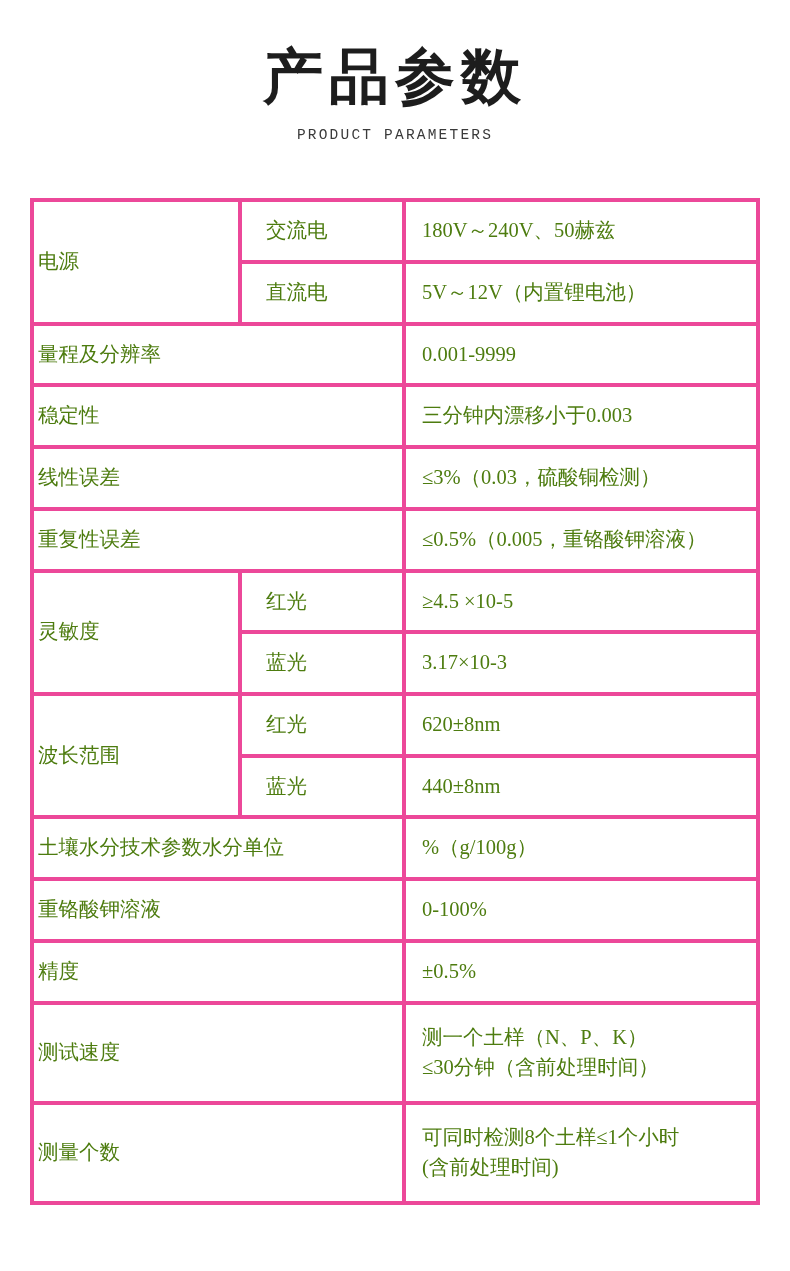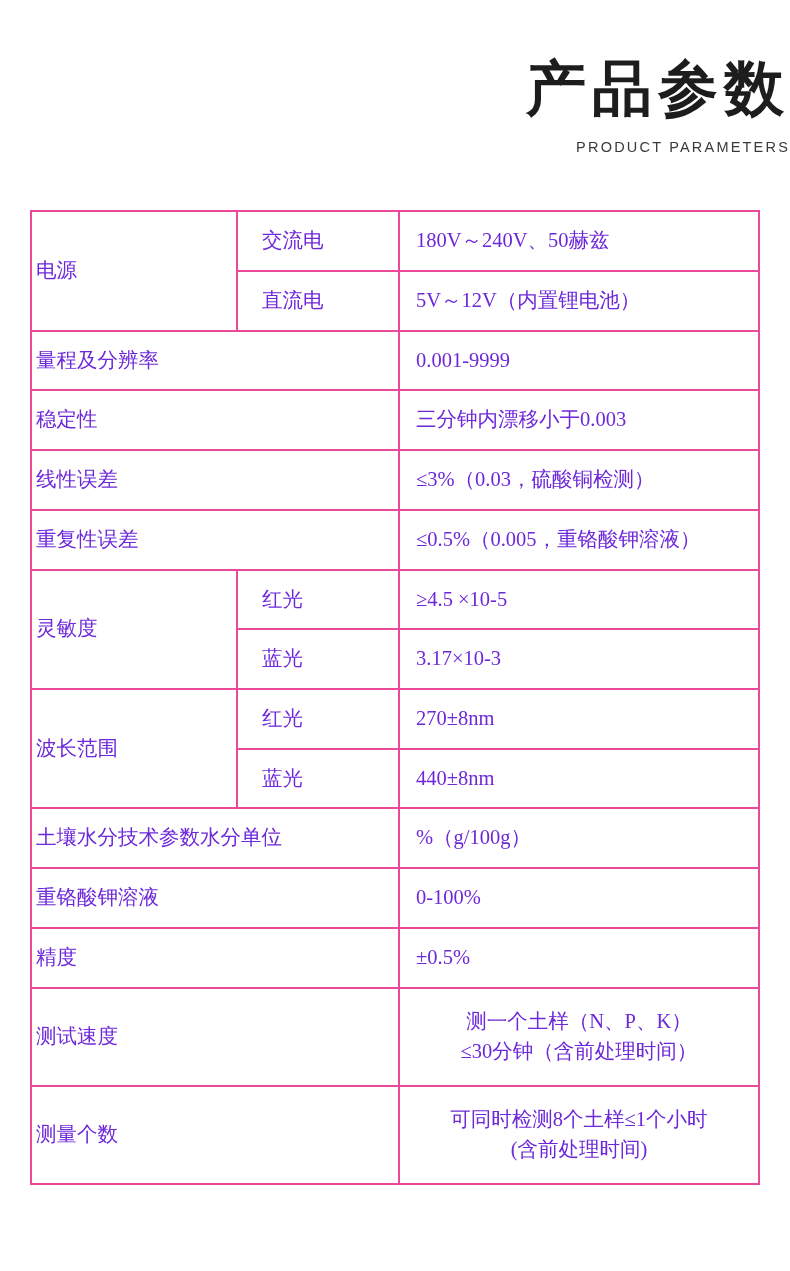--- a/index.html
+++ b/index.html
@@ -16,71 +16,70 @@
     overflow: hidden;
   }
   .page {
     width: 790px;
     height: 1271px;
     box-sizing: border-box;
     padding: 0;
     position: relative;
   }
   .header {
-    text-align: right;
-    padding-top: 56px;
+    text-align: center;
+    padding-top: 44px;
   }
   .title {
     font-family: "Liberation Serif", "DejaVu Serif", serif;
     font-size: 60px;
     font-weight: bold;
     letter-spacing: 6px;
     color: #1d1d1d;
     line-height: 1.12;
     margin: 0;
   }
   .subtitle {
     margin-top: 16px;
     font-size: 14.5px;
     letter-spacing: 2.2px;
     color: #3a3a3a;
-    font-family: Liberation Sans, sans-serif;
+    font-family: Liberation Mono, monospace;
   }
 
   .table-wrap {
     margin: 55px auto 0 auto;
     width: 730px;
   }
   table.spec {
     border-collapse: collapse;
     width: 100%;
     table-layout: fixed;
   }
   table.spec td {
-    border: 2px solid #ec4899;
+    border: 4px solid #ec4899;
     font-size: 20.5px;
-    color: #6d28d9;
+    color: #4d7c0f;
     line-height: 1.45;
     font-family: "Liberation Serif", "DejaVu Serif", serif;
     vertical-align: middle;
   }
   td.label {
     padding: 14px 0 14px 4px;
     width: 200px;
   }
   td.sublabel {
     padding: 14px 0 14px 24px;
     width: 136px;
   }
   td.value {
     padding: 14px 0 14px 16px;
   }
   td.value-two {
     padding: 10px 16px 10px 16px;
-    text-align: center;
   }
   .line2 {
     display: block;
   }
   .tall {
     height: 56px;
   }
   .taller {
     height: 68px;
     margin-top: 32px;
@@ -136,21 +135,21 @@
           <td class="value">≥4.5 ×10-5</td>
         </tr>
         <tr>
           <td class="sublabel">蓝光</td>
           <td class="value">3.17×10-3</td>
         </tr>
 
         <tr>
           <td class="label tall" rowspan="2">波长范围</td>
           <td class="sublabel">红光</td>
-          <td class="value">270±8nm</td>
+          <td class="value">620±8nm</td>
         </tr>
         <tr>
           <td class="sublabel">蓝光</td>
           <td class="value">440±8nm</td>
         </tr>
 
         <tr>
           <td class="label" colspan="2">土壤水分技术参数水分单位</td>
           <td class="value">%（g/100g）</td>
         </tr>

